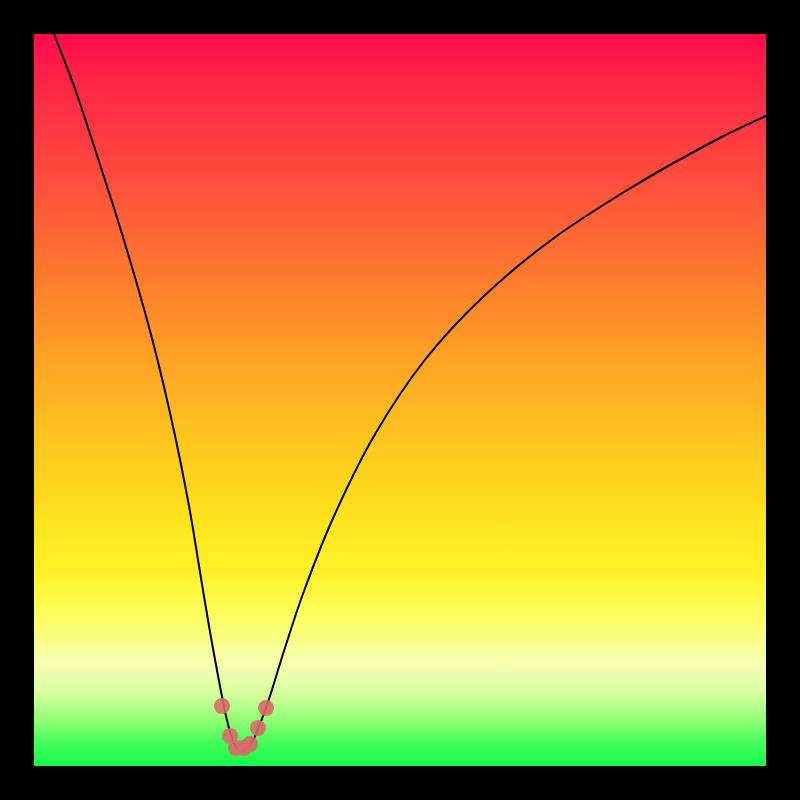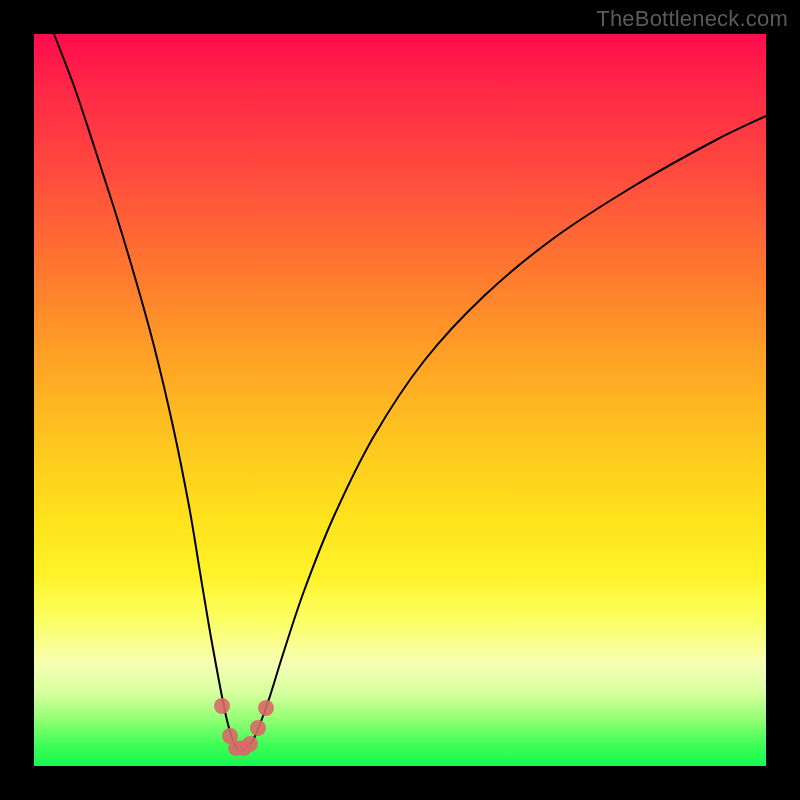--- a/index.html
+++ b/index.html
@@ -59,21 +59,20 @@
     left: 0;
     width: 732px;
     height: 732px;
     overflow: visible;
   }
 </style>
 </head>
 <body>
 
 <div class="frame">
-  <div class="watermark">TheBottleneck.com</div>
   <div class="plot">
     <svg class="curve" viewBox="0 0 732 732" preserveAspectRatio="none">
       <path id="curve-path" d="M 20 0 C 23.3 8.7, 33.3 33.3, 40 52 C 46.7 70.7, 53.3 91.7, 60 112 C 66.7 132.3, 73.3 152.7, 80 174 C 86.7 195.3, 93.3 217.0, 100 240 C 106.7 263.0, 113.3 285.8, 120 312 C 126.7 338.2, 134.2 370.3, 140 397 C 145.8 423.7, 150.8 449.5, 155 472 C 159.2 494.5, 161.7 512.0, 165 532 C 168.3 552.0, 171.7 572.8, 175 592 C 178.3 611.2, 182.2 632.0, 185 647 C 187.8 662.0, 189.8 672.5, 192 682 C 194.2 691.5, 196.0 698.3, 198 704 C 200.0 709.7, 202.0 714.0, 204 716 C 206.0 718.0, 207.7 717.3, 210 716 C 212.3 714.7, 215.3 712.3, 218 708 C 220.7 703.7, 223.0 697.7, 226 690 C 229.0 682.3, 232.0 674.2, 236 662 C 240.0 649.8, 244.3 634.5, 250 617 C 255.7 599.5, 261.7 579.5, 270 557 C 278.3 534.5, 288.3 507.8, 300 482 C 311.7 456.2, 325.0 427.8, 340 402 C 355.0 376.2, 371.7 350.3, 390 327 C 408.3 303.7, 428.3 282.5, 450 262 C 471.7 241.5, 495.0 222.3, 520 204 C 545.0 185.7, 573.3 168.2, 600 152 C 626.7 135.8, 658.0 118.7, 680 107 C 702.0 95.3, 723.3 86.2, 732 82" fill="none" stroke="#000000" stroke-width="2"></path>
       <g id="markers">
           <circle cx="188" cy="672" r="8" fill="#d86a68" fill-opacity="0.9"></circle>
           <circle cx="196" cy="702" r="8" fill="#d86a68" fill-opacity="0.9"></circle>
           <circle cx="202" cy="714" r="8" fill="#d86a68" fill-opacity="0.9"></circle>
           <circle cx="210" cy="714" r="8" fill="#d86a68" fill-opacity="0.9"></circle>
           <circle cx="216" cy="710" r="8" fill="#d86a68" fill-opacity="0.9"></circle>
           <circle cx="224" cy="694" r="8" fill="#d86a68" fill-opacity="0.9"></circle>

